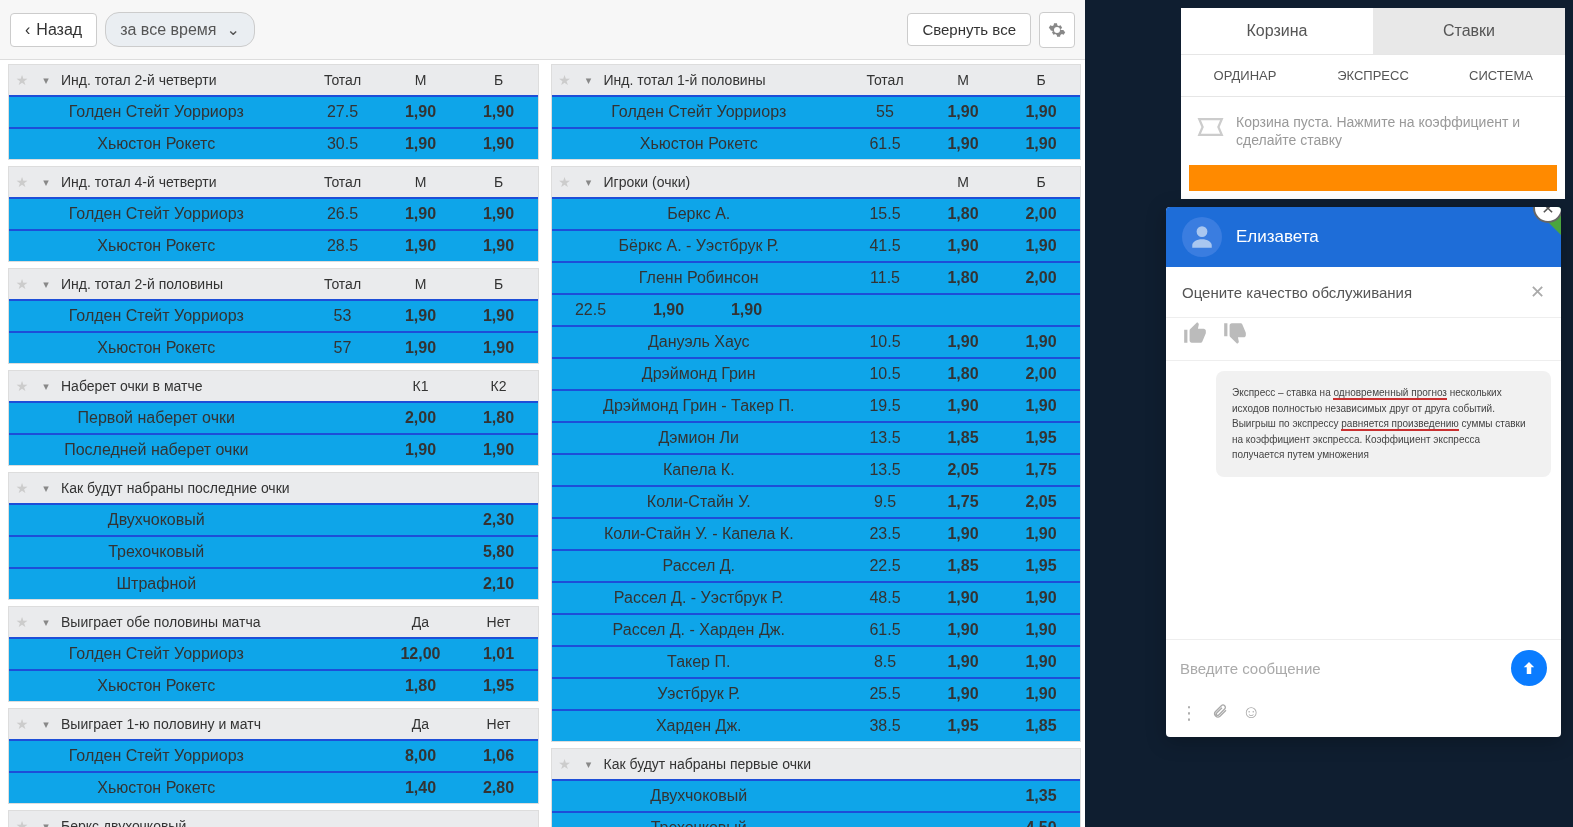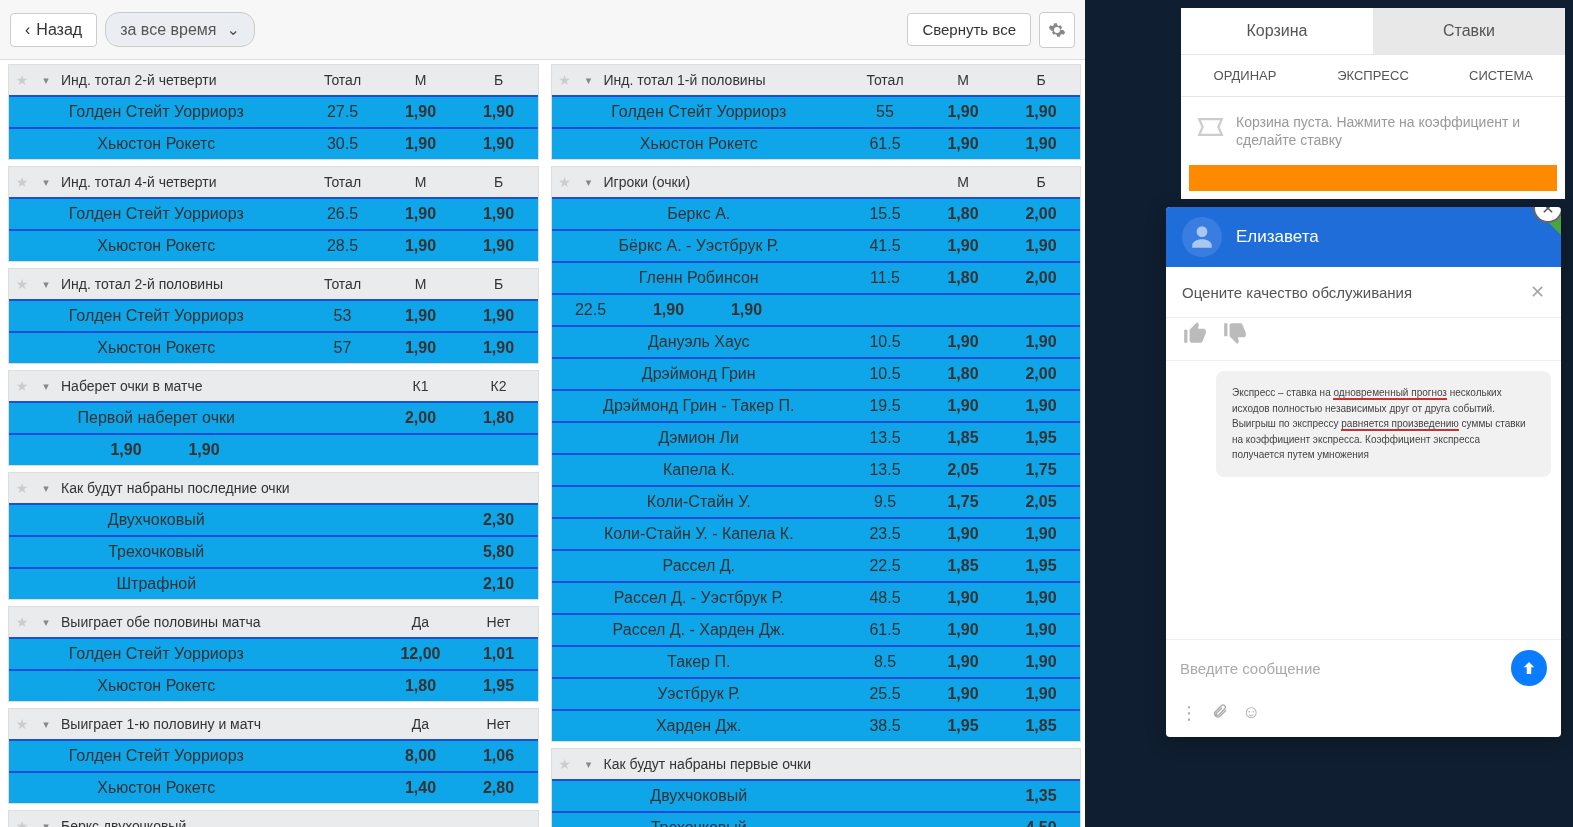--- a/index.html
+++ b/index.html
@@ -162,20 +162,21 @@
               <span class="h">К1</span>
               <span class="h">К2</span>
             </div>
             <div class="row">
               <span class="lbl">Первой наберет очки</span>
               <span class="v"></span>
               <span class="odd">2,00</span>
               <span class="odd">1,80</span>
             </div>
             <div class="row">
+              <span class="lbl">Последней наберет очки</span>
               <span class="v"></span>
               <span class="odd">1,90</span>
               <span class="odd">1,90</span>
             </div>
           </div>
           <div class="section">
             <div class="sec-head">
               <span class="star">★</span>
               <span class="chev">▾</span>
               <span class="title">Как будут набраны последние очки</span>

